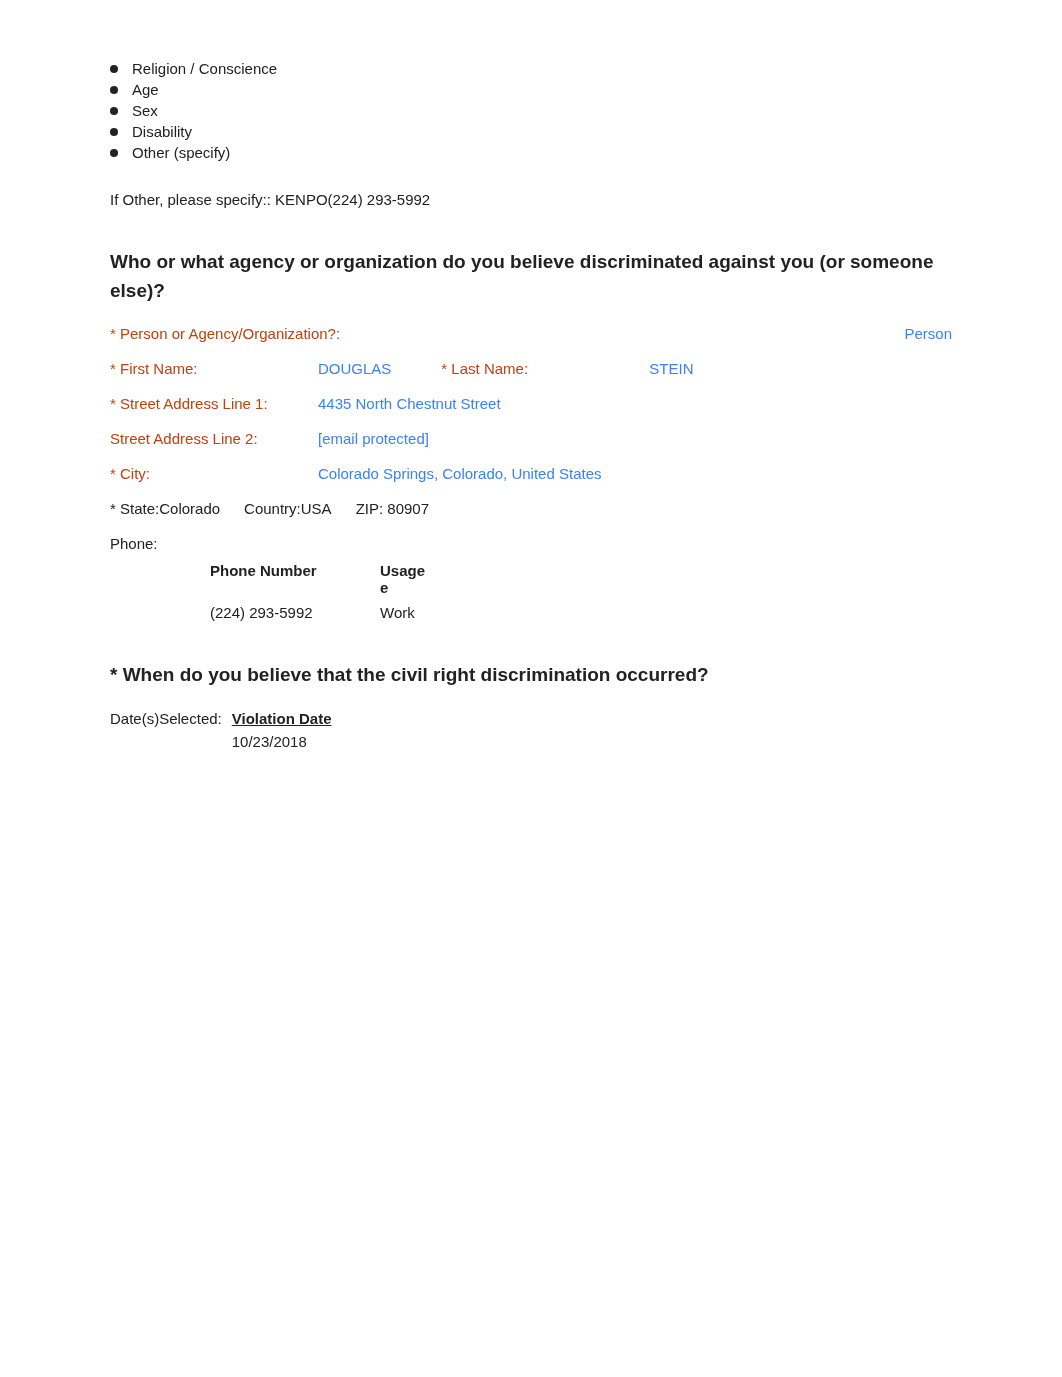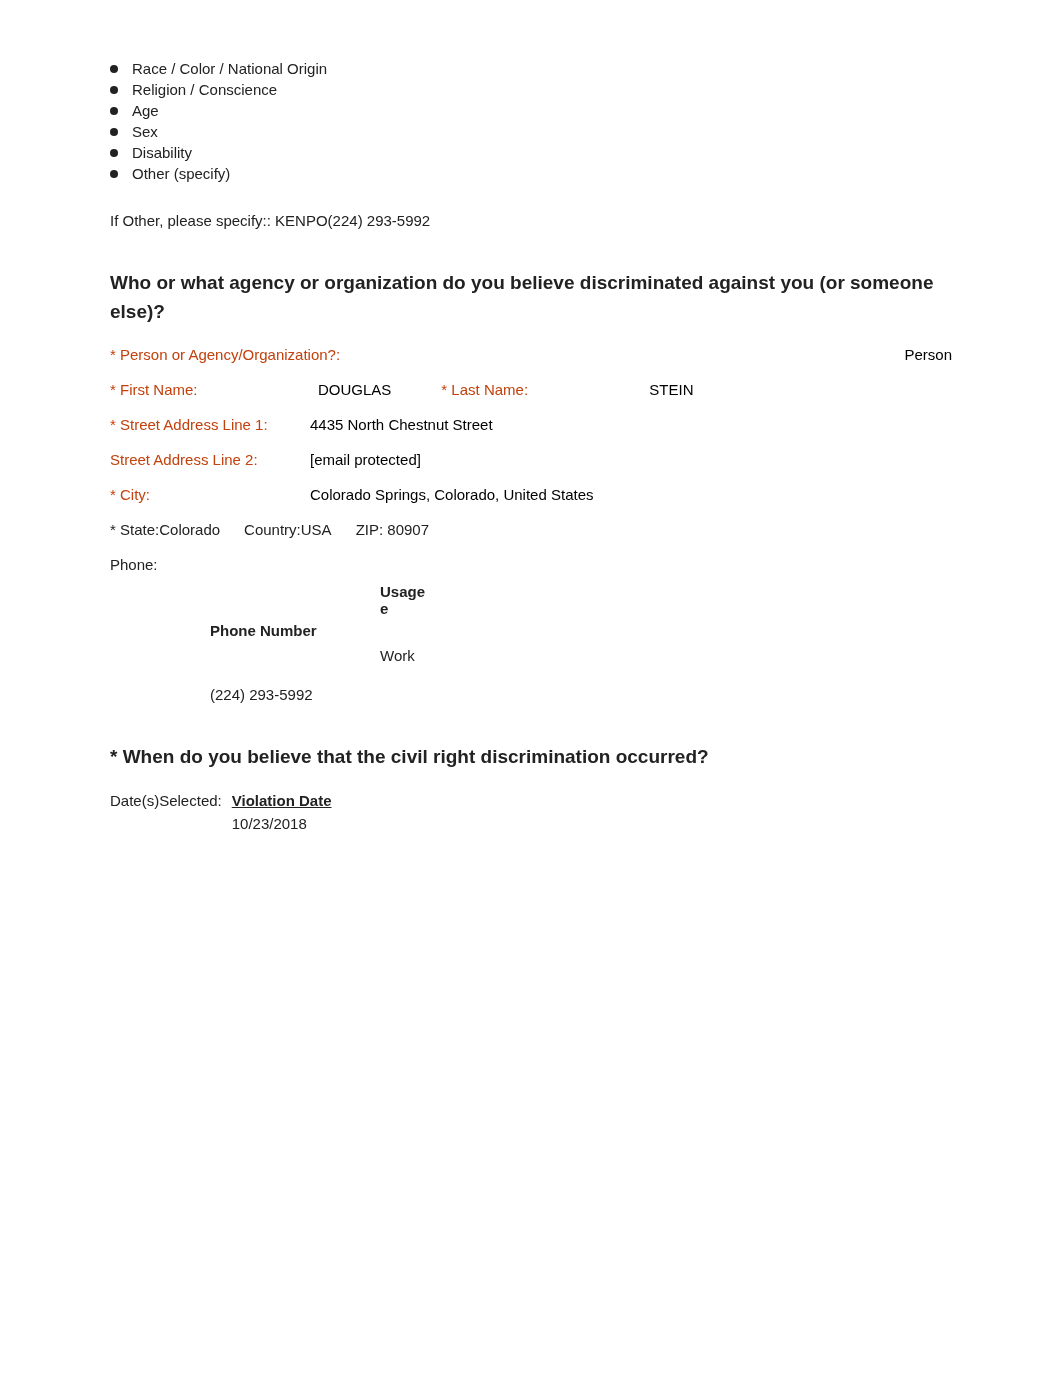--- a/index.html
+++ b/index.html
@@ -56,31 +56,32 @@
       font-size: 19px;
       margin-bottom: 20px;
       line-height: 1.5;
     }
 
     .field-row {
       display: flex;
       align-items: baseline;
       margin-bottom: 18px;
       font-size: 15px;
+      gap: 8px;
     }
 
     .field-label {
       min-width: 200px;
       font-size: 15px;
       color: #c2410c;
     }
 
     .field-value {
       font-size: 15px;
-      color: #000000;
+      color: #3b82f6;
     }
 
     .state-row {
       display: flex;
       align-items: baseline;
       gap: 24px;
       margin-bottom: 18px;
       font-size: 15px;
     }
 
@@ -107,21 +108,20 @@
     }
 
     .phone-table-row {
       display: flex;
       gap: 40px;
       font-size: 15px;
     }
 
     .phone-col-number {
       min-width: 130px;
-      margin-top: 39px;
     }
 
     .phone-col-usage {
       min-width: 60px;
     }
 
     .when-section {
       margin-top: 20px;
       margin-bottom: 20px;
     }
@@ -180,24 +180,20 @@
     .name-item {
       display: flex;
       align-items: baseline;
       gap: 8px;
     }
   </style>
 </head>
 <body>
 
 <ul class="bullet-list">
-  <li>
-    <span class="bullet-dot"></span>
-    <span>Race / Color / National Origin</span>
-  </li>
   <li>
     <span class="bullet-dot"></span>
     <span>Religion / Conscience</span>
   </li>
   <li>
     <span class="bullet-dot"></span>
     <span>Age</span>
   </li>
   <li>
     <span class="bullet-dot"></span>

